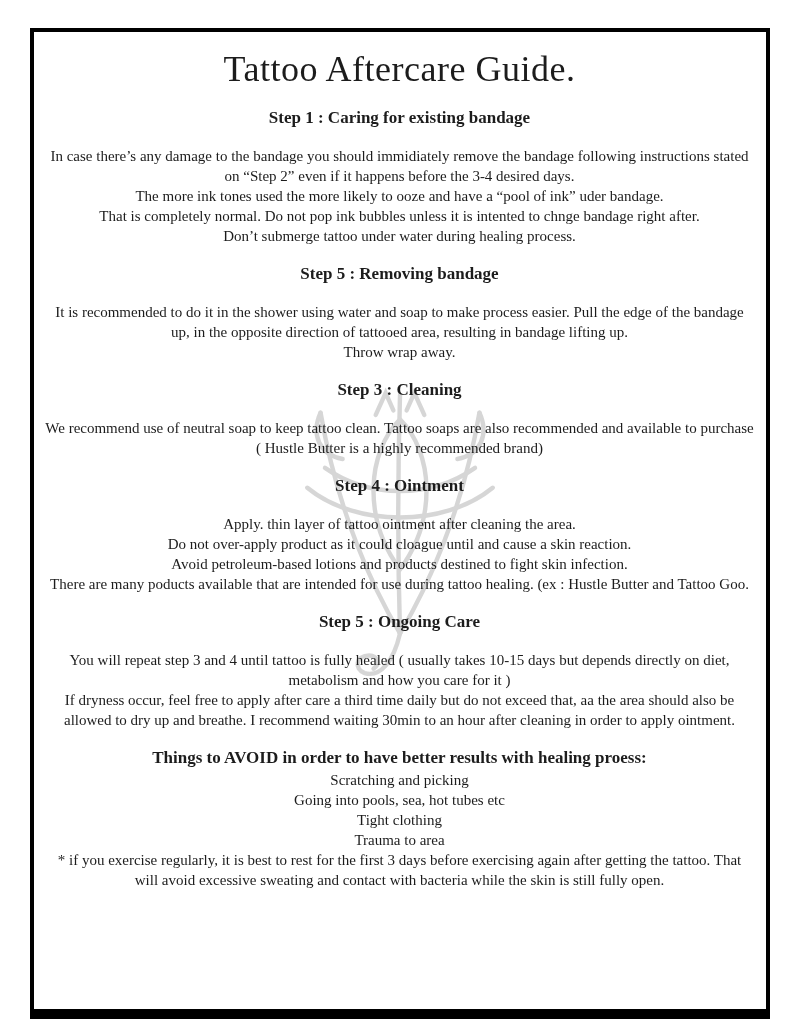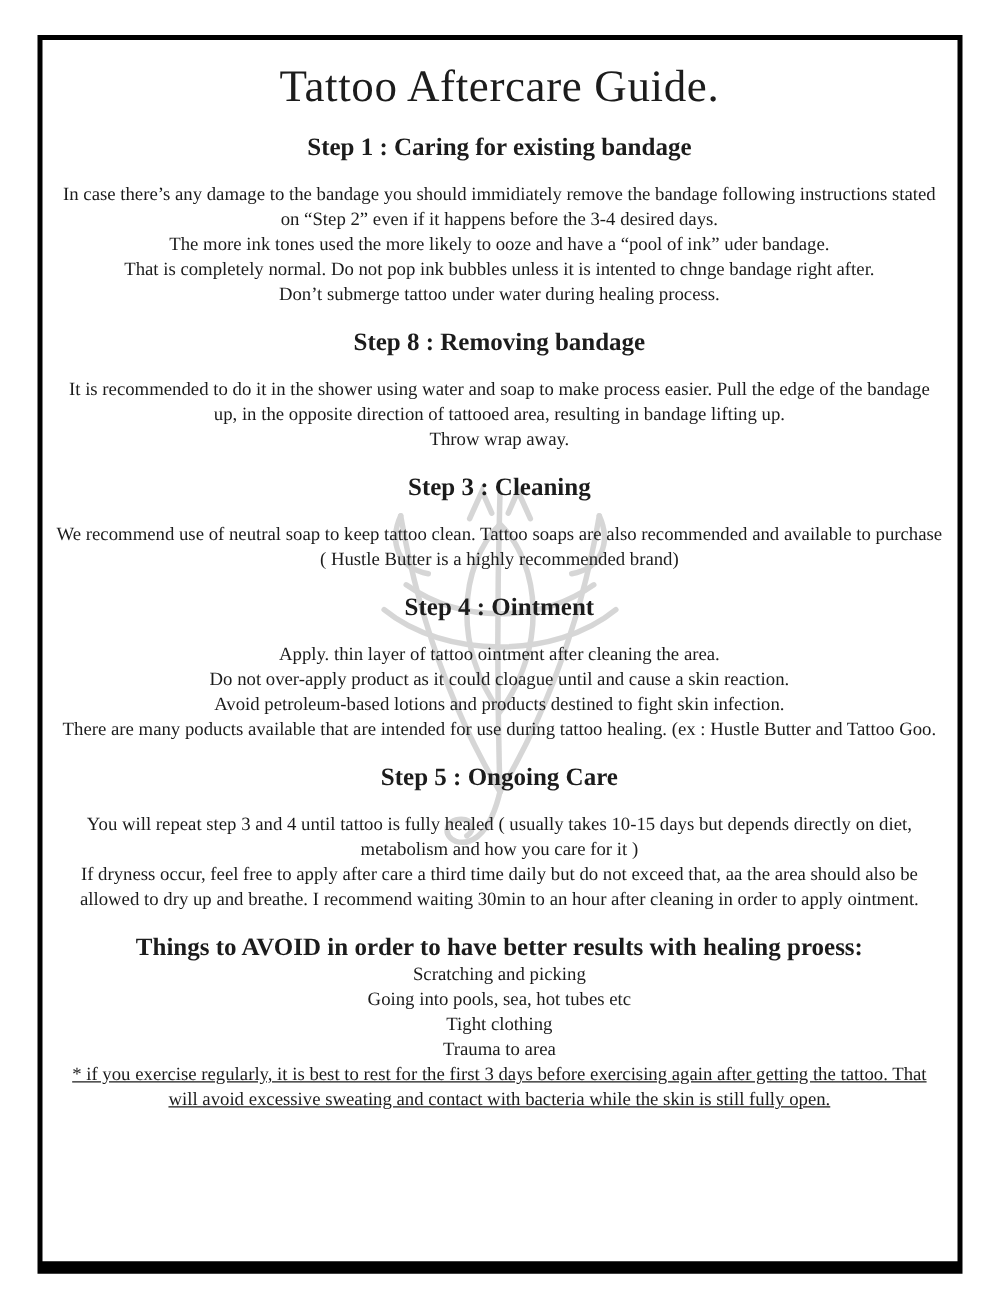--- a/index.html
+++ b/index.html
@@ -37,32 +37,32 @@
     padding: 6px 12px 8px 11px;
     text-align: center;
   }
   h1.title {
     font-size: 36px;
     font-weight: 400;
     letter-spacing: 0.5px;
     margin: 10px 0 2px 0;
   }
   h2.heading {
-    font-size: 20px;
+    font-size: 17px;
     font-weight: bold;
     line-height: 20px;
     margin: 18px 0 18px 0;
   }
   p.line {
     margin: 0;
     font-size: 15px;
     line-height: 20px;
   }
   section.avoid h2.heading { margin-bottom: 2px; }
-  p.footnote { margin-top: 0; text-decoration: underline; }
+  p.footnote { margin-top: 0; }
 </style>
 </head>
 <body>
 
 <div class="frame">
 
   <svg class="watermark" width="250" height="320" viewBox="0 0 220 290">
     <g fill="none" stroke="#aeaeae" stroke-width="4" stroke-linecap="round">
       <path d="M110 10 C108 80 108 160 110 226"></path>
       <path d="M110 32 C80 62 76 122 110 168 C144 122 140 62 110 32"></path>
@@ -84,21 +84,21 @@
 
     <section>
       <h2 class="heading">Step 1 : Caring for existing bandage</h2>
       <p class="line">In case there’s any damage to the bandage you should immidiately remove the bandage following instructions stated on “Step 2” even if it happens before the 3-4 desired days.</p>
       <p class="line">The more ink tones used the more likely to ooze and have a “pool of ink” uder bandage.</p>
       <p class="line">That is completely normal. Do not pop ink bubbles unless it is intented to chnge bandage right after.</p>
       <p class="line">Don’t submerge tattoo under water during healing process.</p>
     </section>
 
     <section>
-      <h2 class="heading">Step 8 : Removing bandage</h2>
+      <h2 class="heading">Step 5 : Removing bandage</h2>
       <p class="line">It is recommended to do it in the shower using water and soap to make process easier. Pull the edge of the bandage up, in the opposite direction of tattooed area, resulting in bandage lifting up.</p>
       <p class="line">Throw wrap away.</p>
     </section>
 
     <section>
       <h2 class="heading">Step 3 : Cleaning</h2>
       <p class="line">We recommend use of neutral soap to keep tattoo clean. Tattoo soaps are also recommended and available to purchase ( Hustle Butter is a highly recommended brand)</p>
     </section>
 
     <section>

